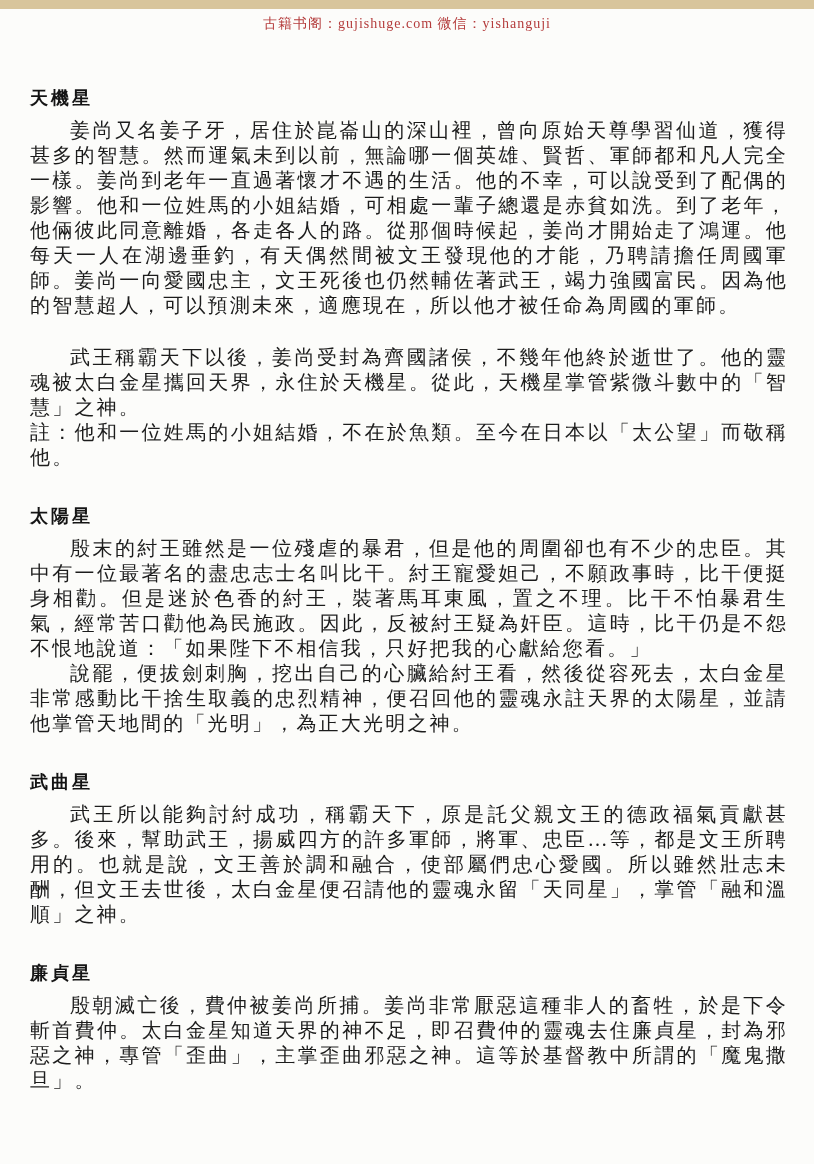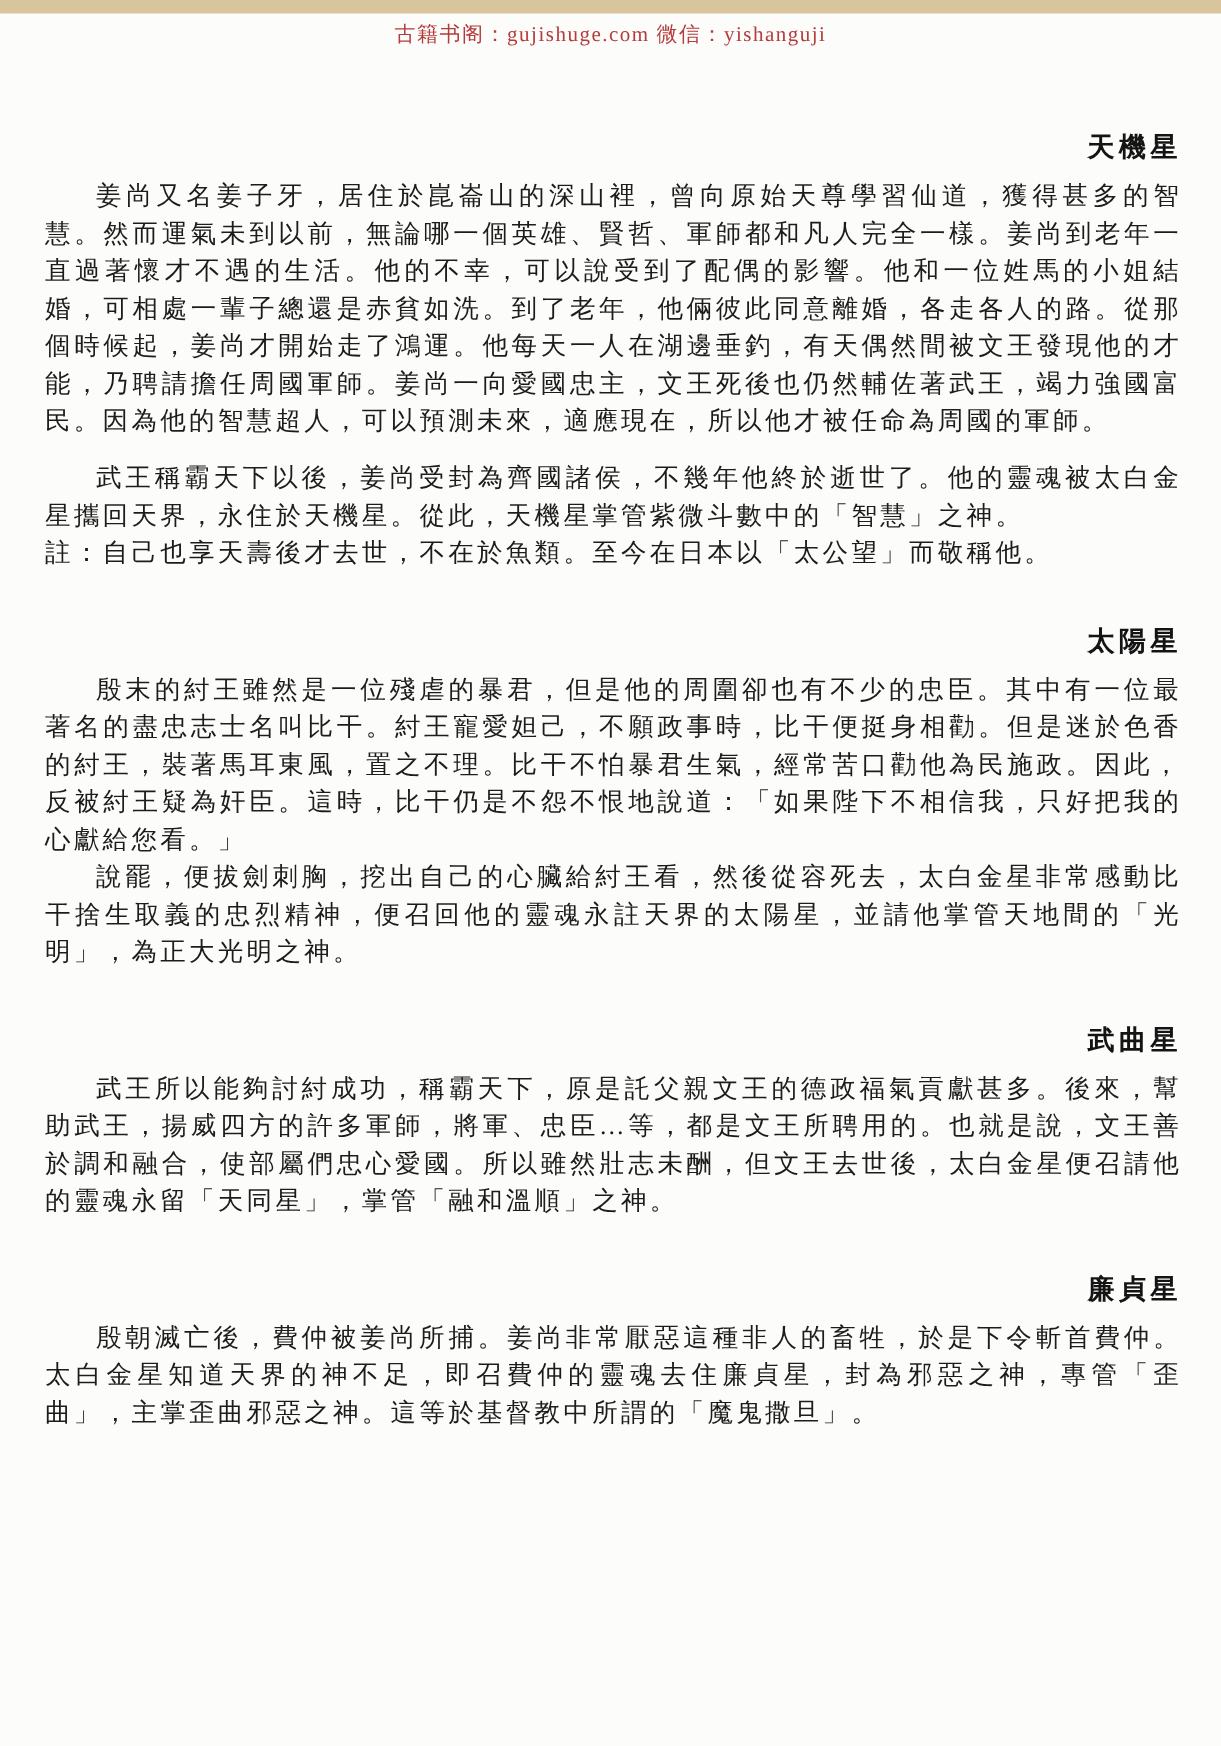--- a/index.html
+++ b/index.html
@@ -33,49 +33,48 @@
     color: #1c1c1c;
   }
   .content section { display: block; }
   .content h2 {
     font-size: 18px;
     font-weight: bold;
     letter-spacing: 3px;
     margin: 34px 0 7px 0;
     line-height: 25px;
     color: #141414;
-    text-align: right;
   }
   .content section:first-child h2 { margin-top: 0; }
   .content p {
     margin: 0;
-    font-size: 17px;
+    font-size: 20px;
     line-height: 25px;
     letter-spacing: 2.2px;
     text-align: justify;
     text-justify: inter-ideograph;
   }
   .content p.indent { text-indent: 2em; }
-  .content p.gap { margin-top: 13px; }
+  .content p.gap { margin-top: 27px; }
   .content p.note { text-indent: 0; }
 </style>
 </head>
 <body>
 
 <div class="page">
   <div class="top-band" style="background: rgb(216, 197, 156);"></div>
   <div class="watermark" style="color: rgb(180, 60, 60);">
     <span>古籍书阁：gujishuge.com 微信：yishanguji</span>
   </div>
   <main class="content" id="content">
       <section>
         <h2>天機星</h2>
         <p class="indent">姜尚又名姜子牙，居住於崑崙山的深山裡，曾向原始天尊學習仙道，獲得甚多的智慧。然而運氣未到以前，無論哪一個英雄、賢哲、軍師都和凡人完全一樣。姜尚到老年一直過著懷才不遇的生活。他的不幸，可以說受到了配偶的影響。他和一位姓馬的小姐結婚，可相處一輩子總還是赤貧如洗。到了老年，他倆彼此同意離婚，各走各人的路。從那個時候起，姜尚才開始走了鴻運。他每天一人在湖邊垂釣，有天偶然間被文王發現他的才能，乃聘請擔任周國軍師。姜尚一向愛國忠主，文王死後也仍然輔佐著武王，竭力強國富民。因為他的智慧超人，可以預測未來，適應現在，所以他才被任命為周國的軍師。</p>
         <p class="indent gap">武王稱霸天下以後，姜尚受封為齊國諸侯，不幾年他終於逝世了。他的靈魂被太白金星攜回天界，永住於天機星。從此，天機星掌管紫微斗數中的「智慧」之神。</p>
-        <p class="note">註：自己也享天壽後才去世，不在於魚類。至今在日本以「太公望」而敬稱他。</p>
+        <p class="note">註：他和一位姓馬的小姐結婚，不在於魚類。至今在日本以「太公望」而敬稱他。</p>
       </section>
       <section>
         <h2>太陽星</h2>
         <p class="indent">殷末的紂王雖然是一位殘虐的暴君，但是他的周圍卻也有不少的忠臣。其中有一位最著名的盡忠志士名叫比干。紂王寵愛妲己，不願政事時，比干便挺身相勸。但是迷於色香的紂王，裝著馬耳東風，置之不理。比干不怕暴君生氣，經常苦口勸他為民施政。因此，反被紂王疑為奸臣。這時，比干仍是不怨不恨地說道：「如果陛下不相信我，只好把我的心獻給您看。」</p>
         <p class="indent">說罷，便拔劍刺胸，挖出自己的心臟給紂王看，然後從容死去，太白金星非常感動比干捨生取義的忠烈精神，便召回他的靈魂永註天界的太陽星，並請他掌管天地間的「光明」，為正大光明之神。</p>
       </section>
       <section>
         <h2>武曲星</h2>
       </section>
       <section>

